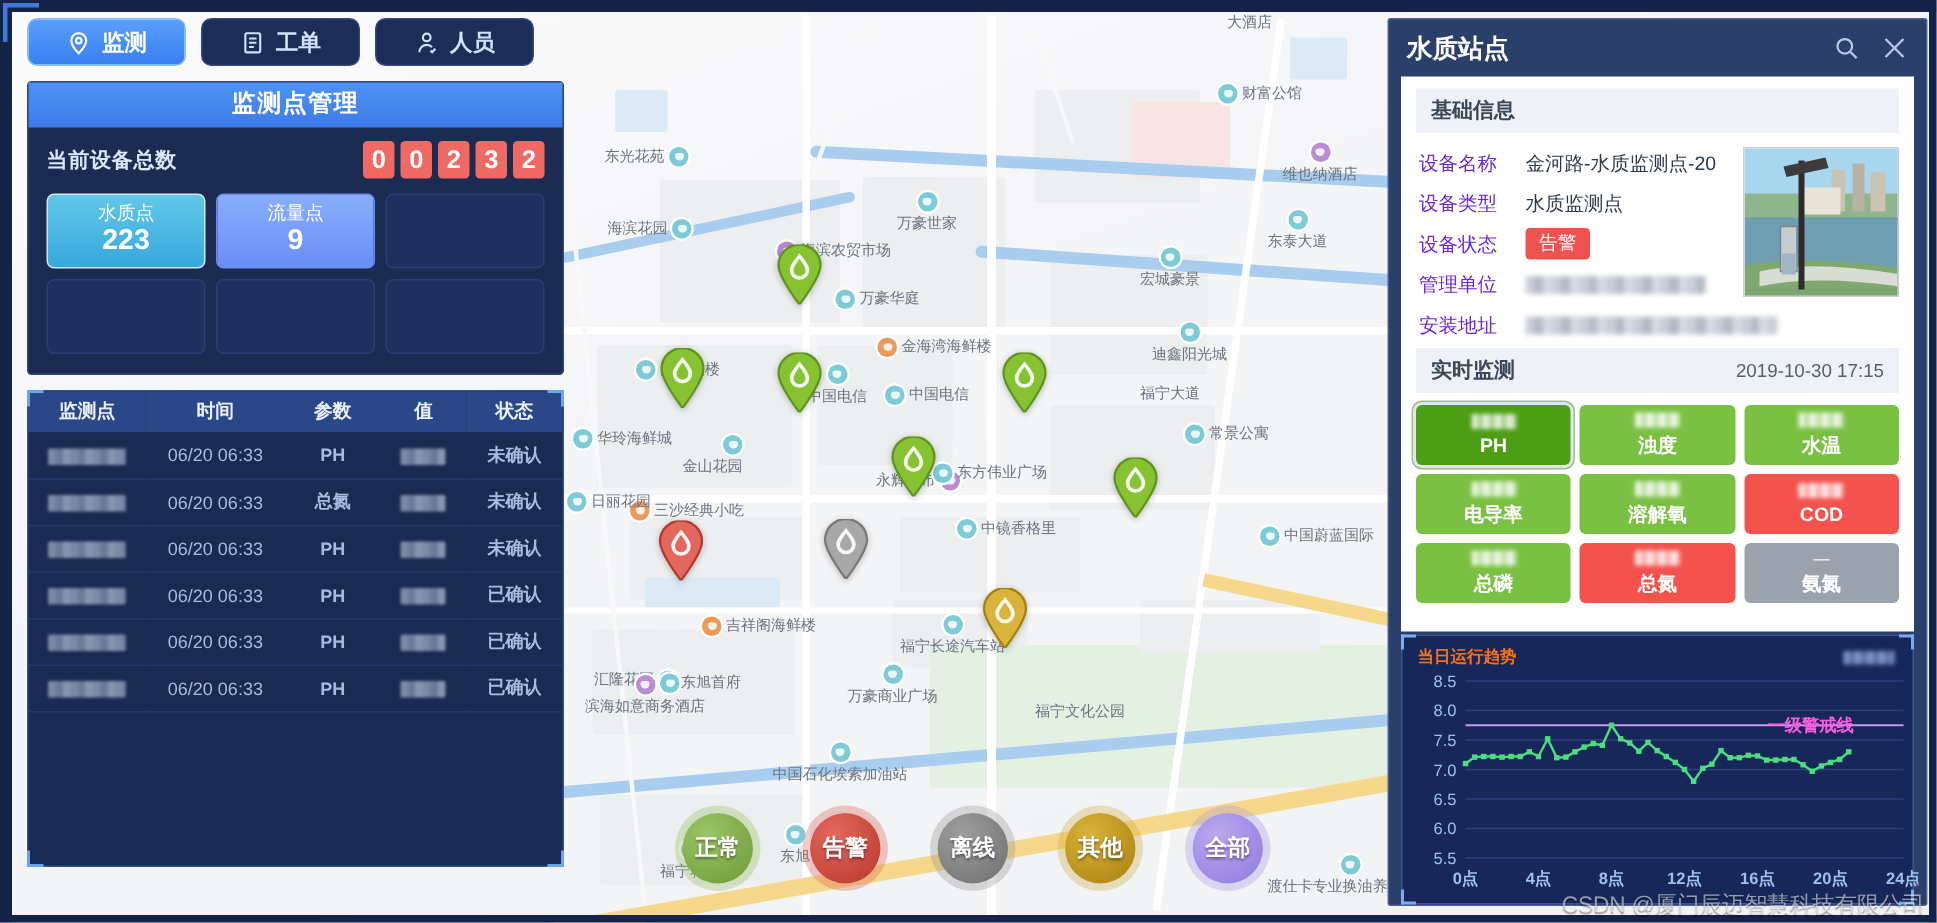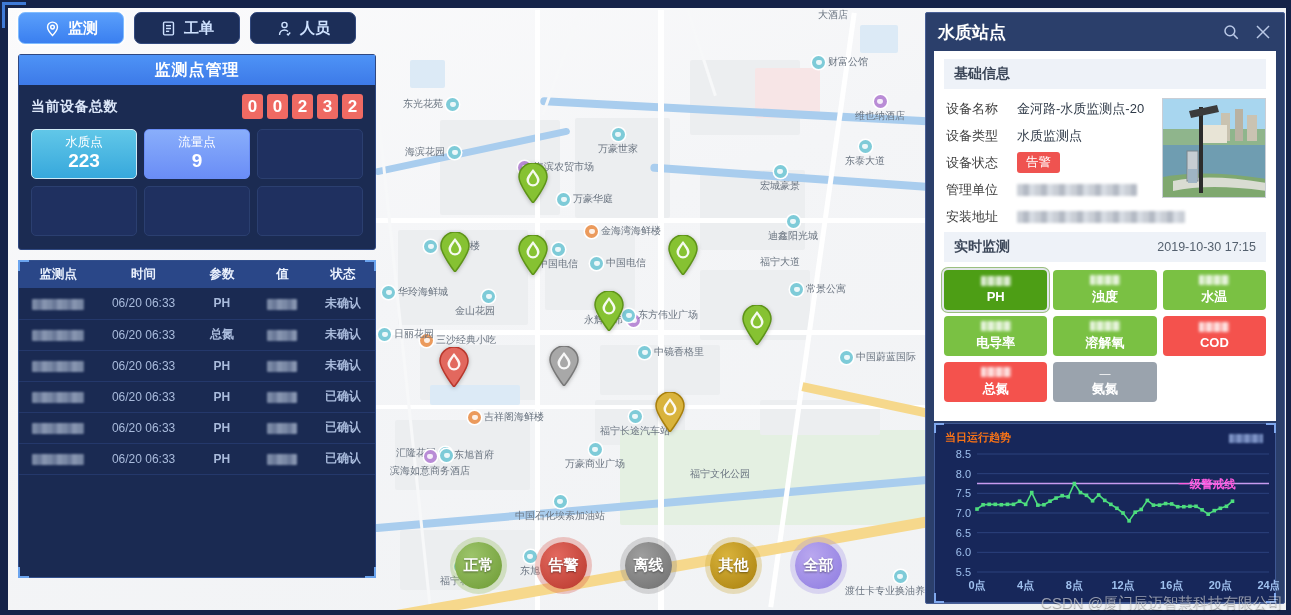--- a/index.html
+++ b/index.html
@@ -86,21 +86,21 @@
   .rp-head { height: 38px; display: flex; align-items: center; padding: 0 12px; }
   .rp-title { font-size: 17px; font-weight: bold; color: #fff; }
   .rp-icons { margin-left: auto; display: flex; gap: 14px; }
   .rp-icons svg { width: 18px; height: 18px; cursor: pointer; }
   .rp-body { margin: 0 8px; background: #fff; height: 370px; padding: 8px 10px 0; }
   .sec { background: #eef2f8; color: #3c4759; font-size: 14px; font-weight: bold;
          padding: 6px 10px; display: flex; align-items: center; }
   .sec .when { margin-left: auto; font-size: 12.5px; font-weight: normal; color: #55616f; }
   .info { padding: 6px 2px 2px; }
   .irow { display: flex; align-items: center; gap: 9px; height: 27px; font-size: 13px; }
-  .ilab { color: #404040; width: 62px; flex: none; }
+  .ilab { color: #6d28d9; width: 62px; flex: none; }
   .ival { color: #2f3a48; }
   .badge { background: #ef5350; color: #fff; font-size: 12.5px; border-radius: 3px; padding: 2px 9px; }
   .mos2 { display:inline-block; height: 12px; border-radius:1px;
           background: repeating-linear-gradient(90deg,#c9ced6 0 6px,#b4bac4 6px 12px,#d6dbe2 12px 18px); filter: blur(1.6px); }
   .photo { position: absolute; right: 18px; top: 85px; width: 104px; height: 100px;
            border: 1px solid #c9ced6; overflow: hidden; }
   .tiles { display: grid; grid-template-columns: repeat(3,1fr); gap: 6px; padding: 8px 0 0; }
   .tile { height: 40px; border-radius: 4px; display: flex; flex-direction: column;
           align-items: center; justify-content: center; gap: 1px; cursor: pointer;
           background: #7ac143; }
@@ -591,20 +591,24 @@
             <div class="v"><span class="mos3" style="width:30px"></span></div>
             <div class="n">电导率</div>
           </div>
           <div class="tile">
             <div class="v"><span class="mos3" style="width:30px"></span></div>
             <div class="n">溶解氧</div>
           </div>
           <div class="tile red">
             <div class="v"><span class="mos3" style="width:30px"></span></div>
             <div class="n">COD</div>
+          </div>
+          <div class="tile">
+            <div class="v"><span class="mos3" style="width:30px"></span></div>
+            <div class="n">总磷</div>
           </div>
           <div class="tile red">
             <div class="v"><span class="mos3" style="width:30px"></span></div>
             <div class="n">总氮</div>
           </div>
           <div class="tile gray">
             <div class="v">—</div>
             <div class="n">氨氮</div>
           </div>
         </div>

